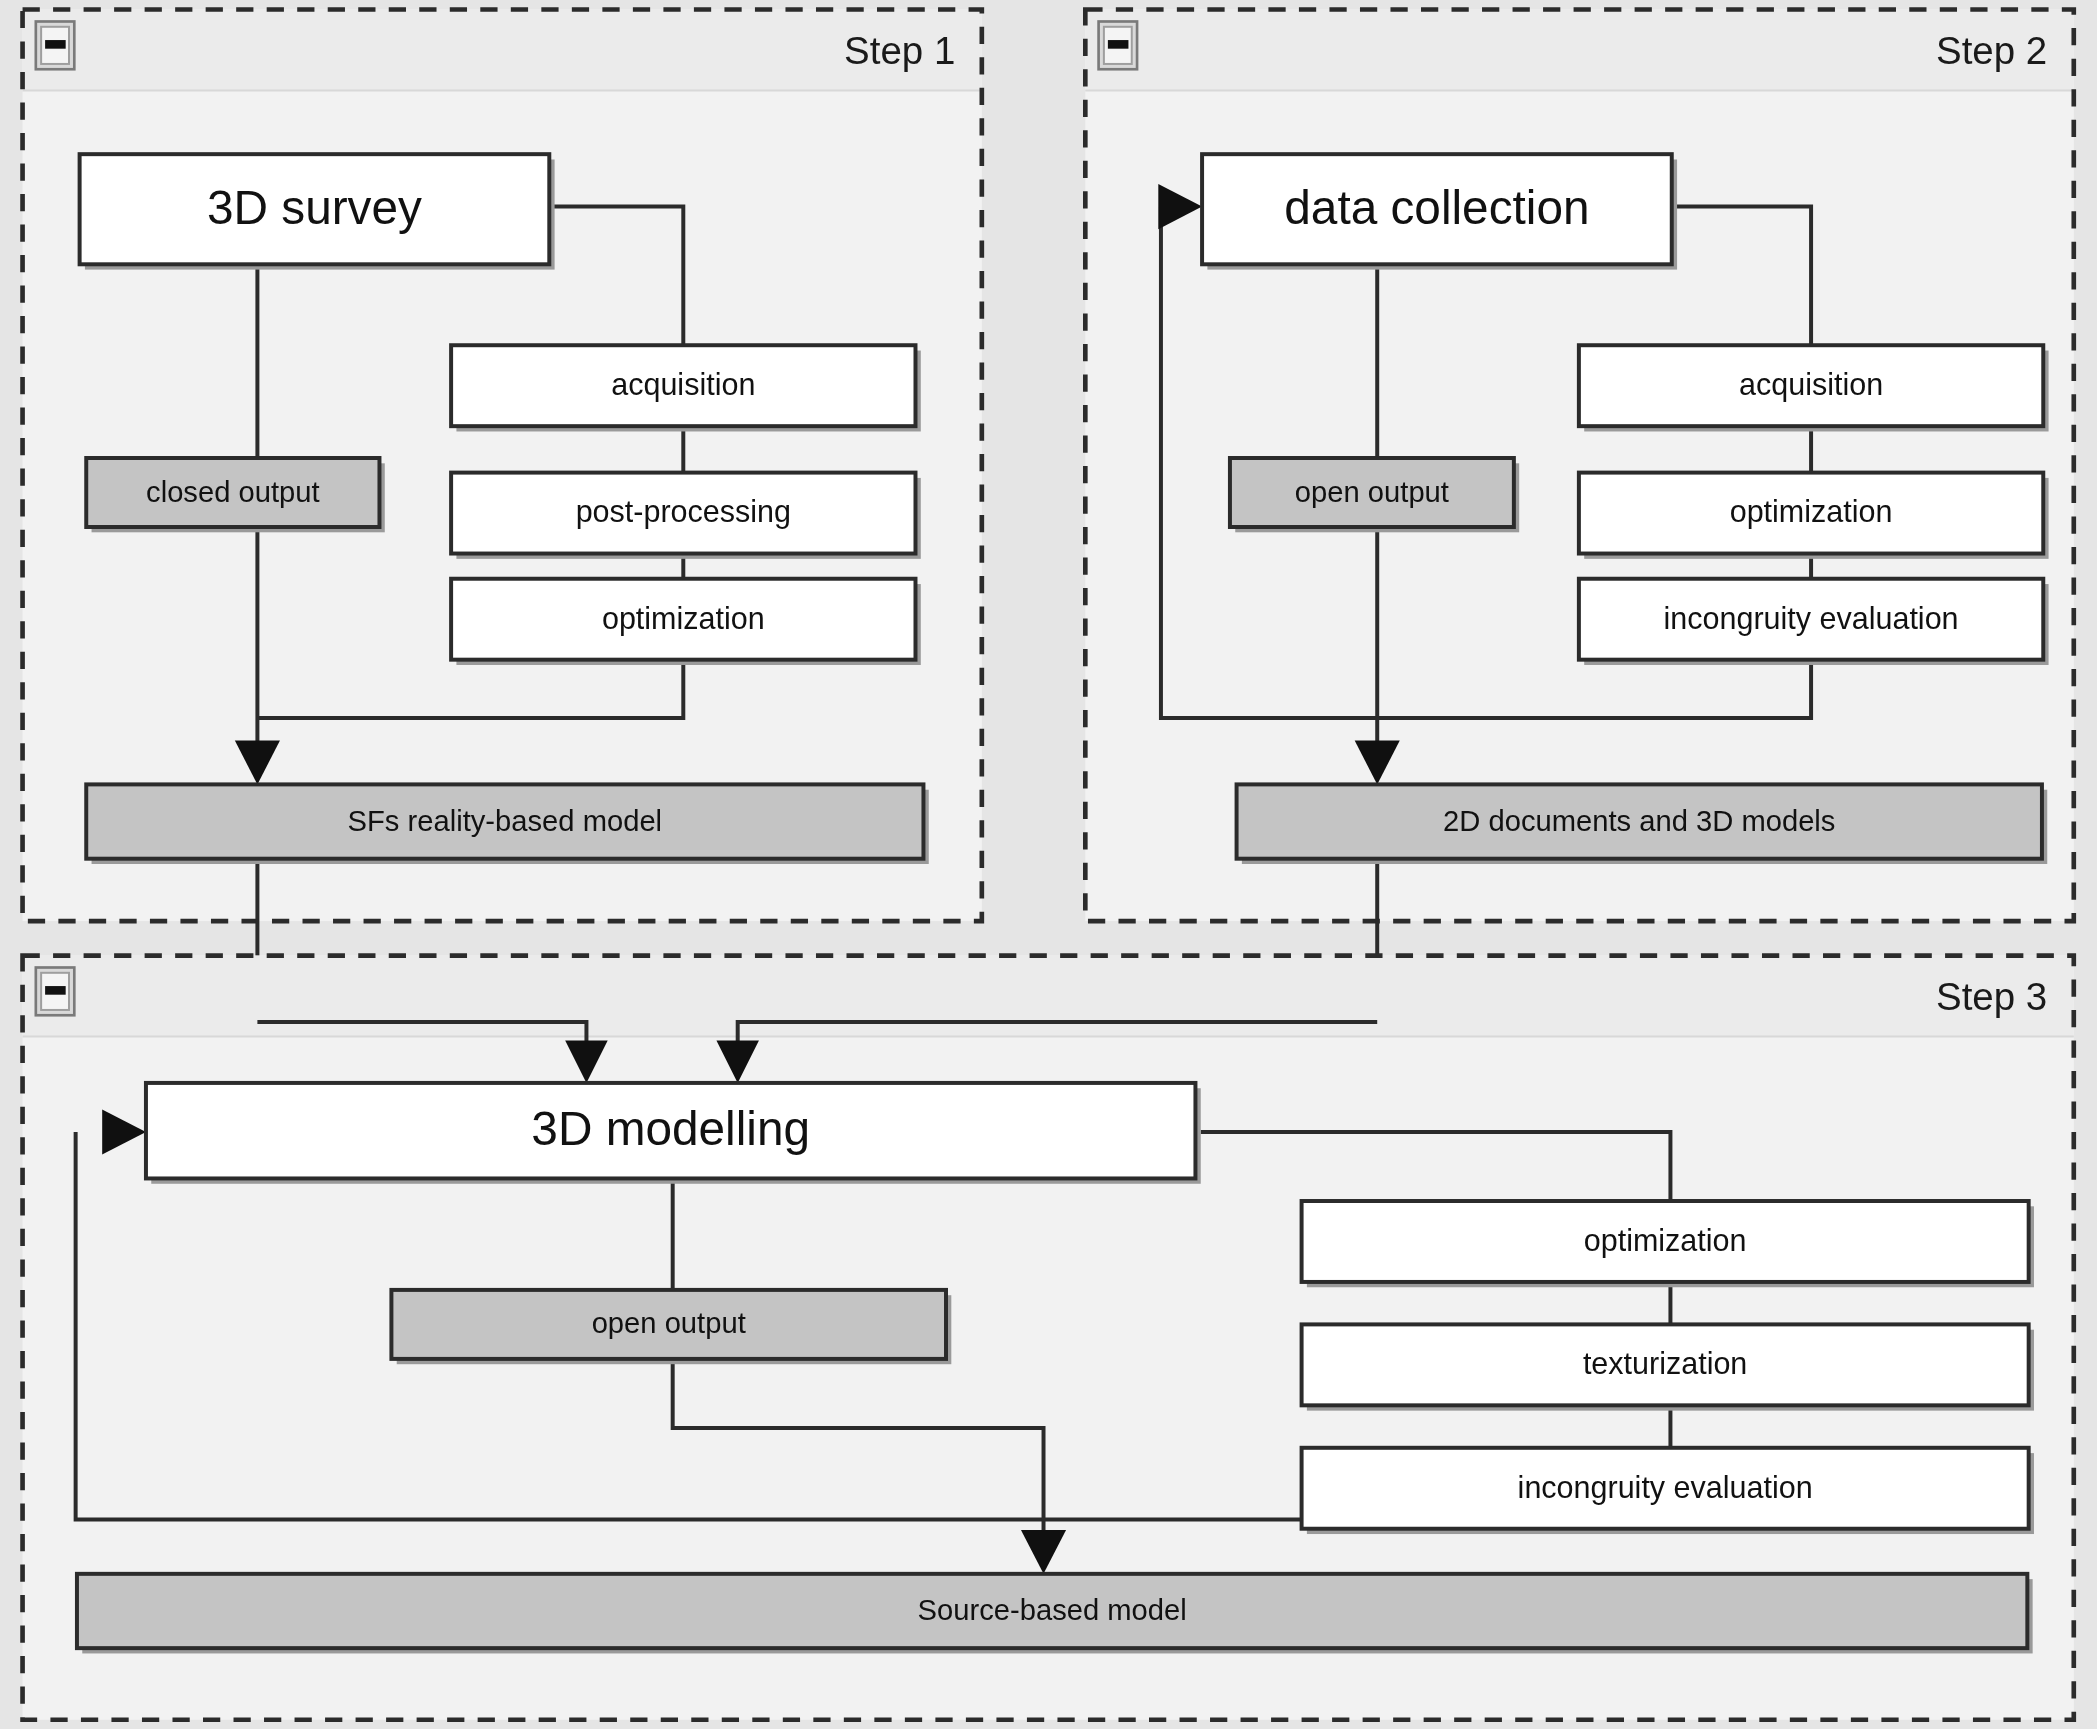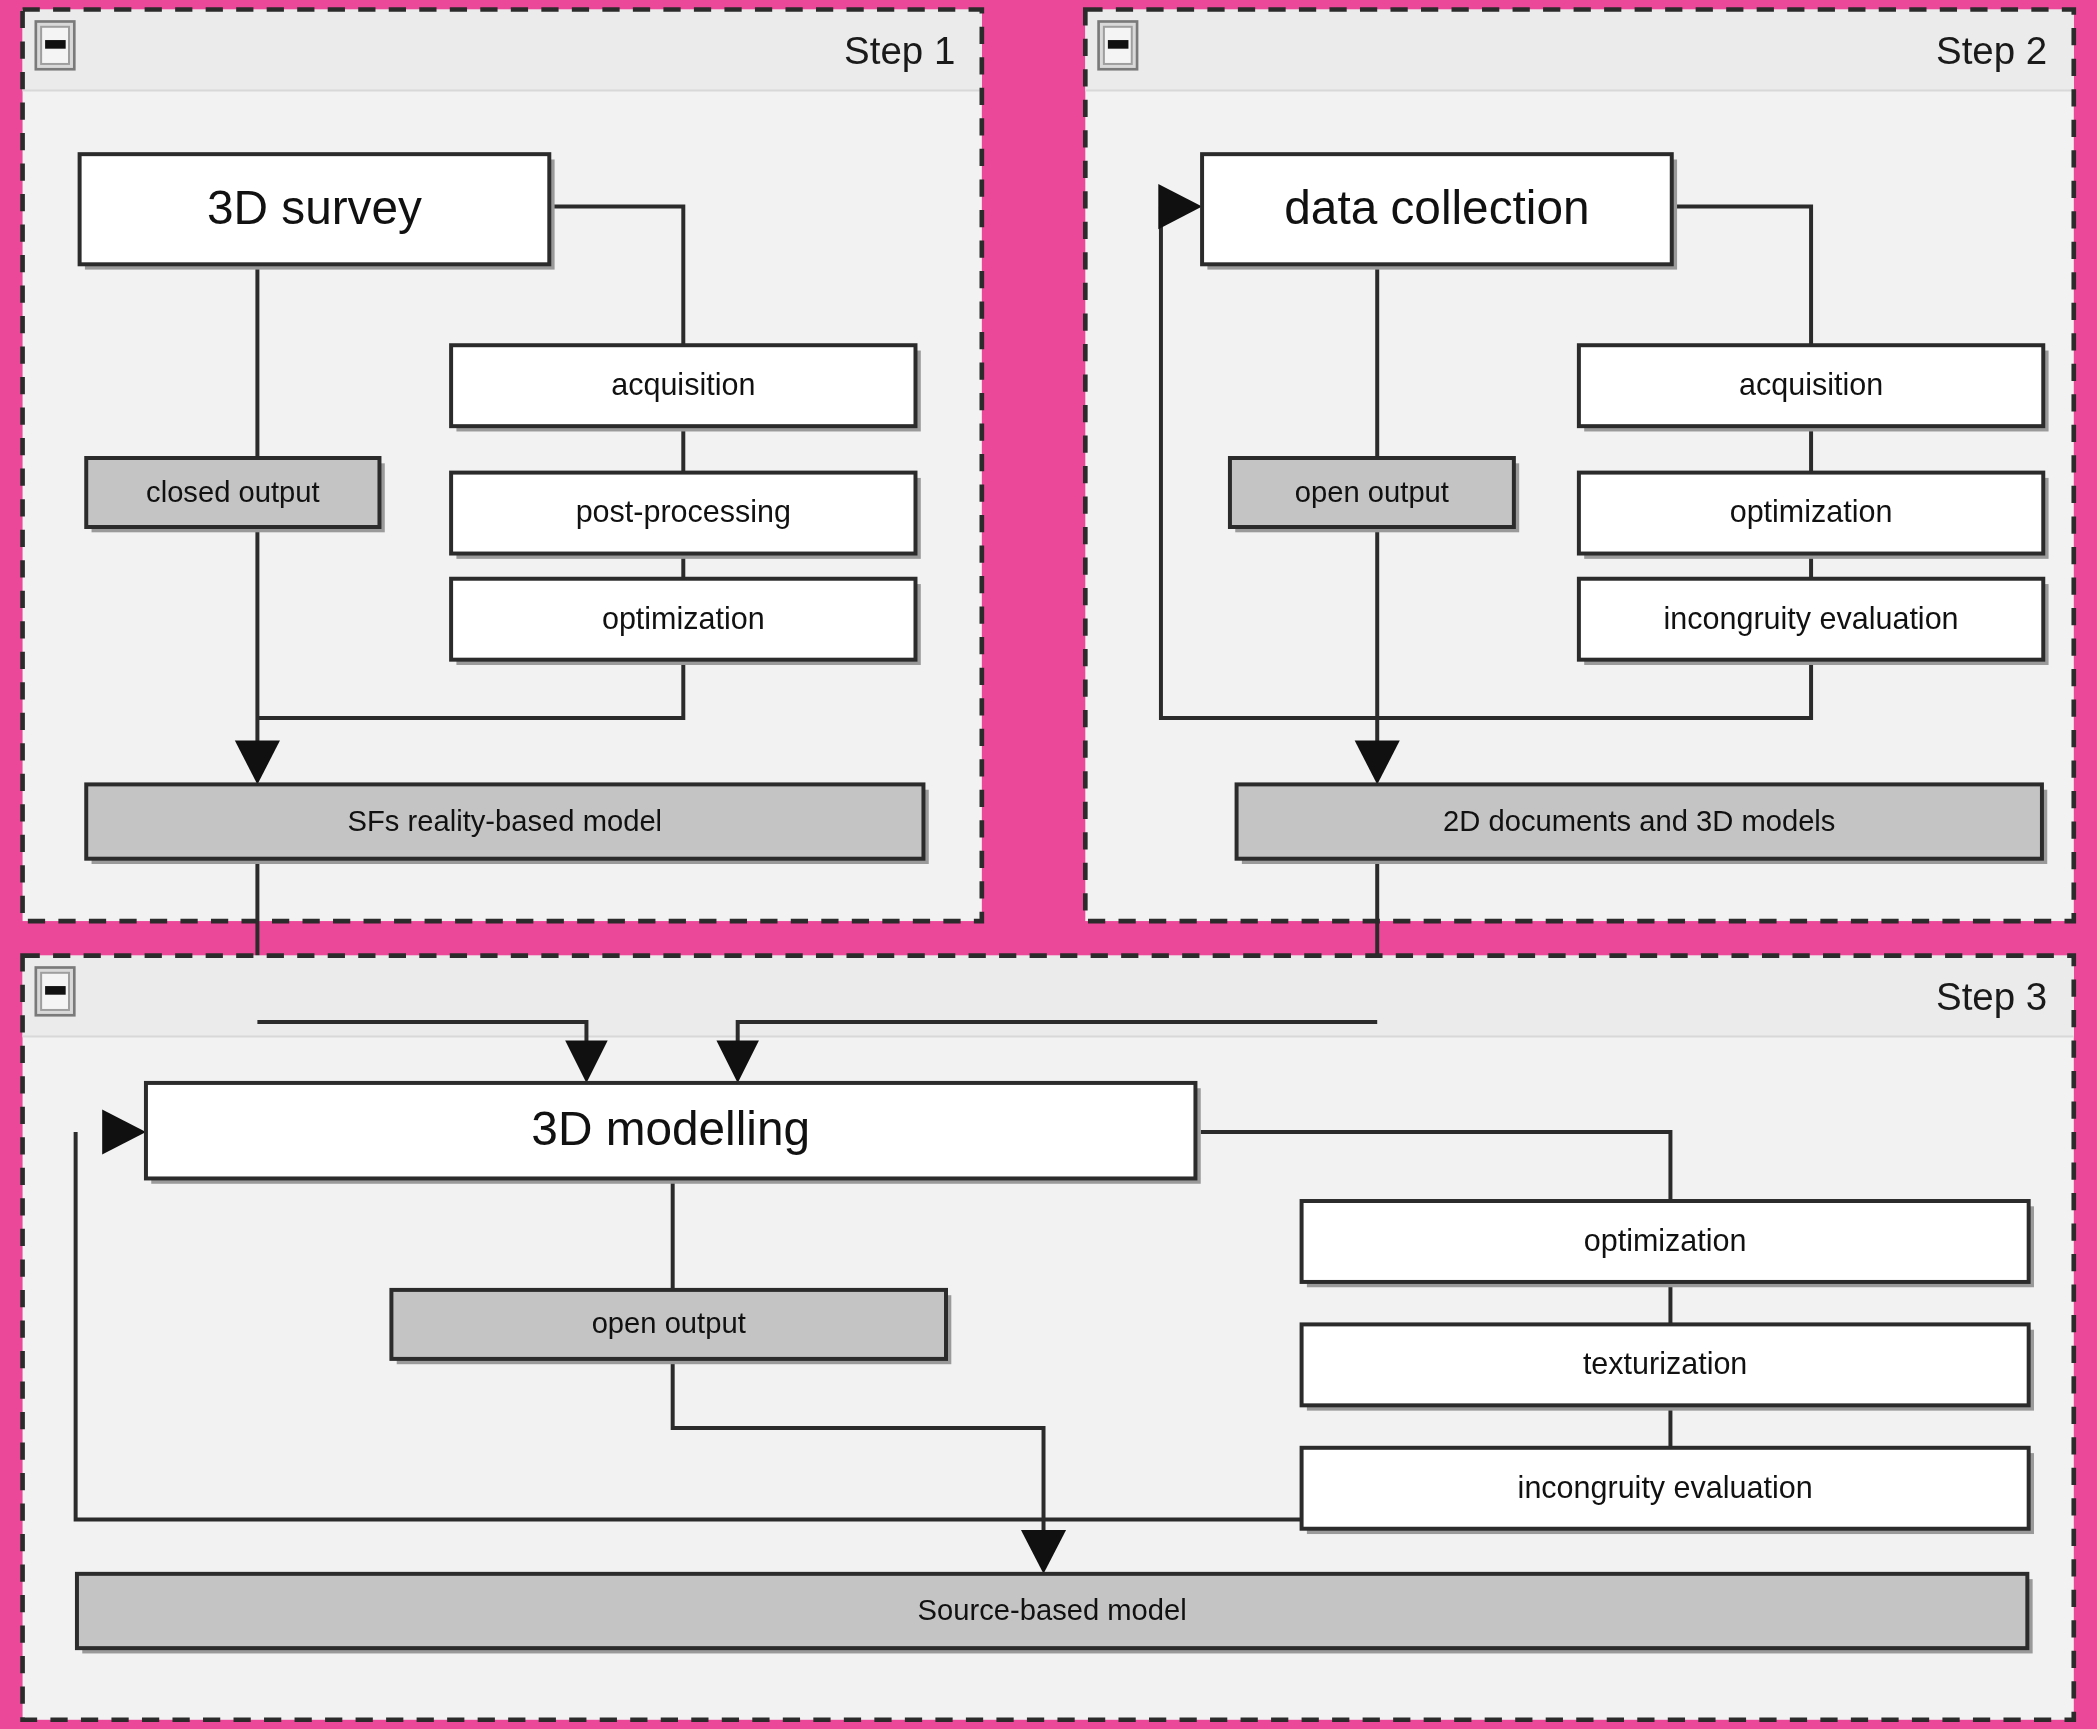--- a/index.html
+++ b/index.html
@@ -7,21 +7,21 @@
     padding: 0;
     background: #ffffff;
   }
   body {
     font-family: "Liberation Sans", sans-serif;
   }
   #stage {
     position: relative;
     width: 2097px;
     height: 1730px;
-    background: #ec4899;
+    background: #e5e5e5;
     overflow: hidden;
   }
   svg.layer {
     position: absolute;
     left: 0;
     top: 0;
     width: 2097px;
     height: 1730px;
   }
   .panel-bg { fill: #f2f2f2; }

